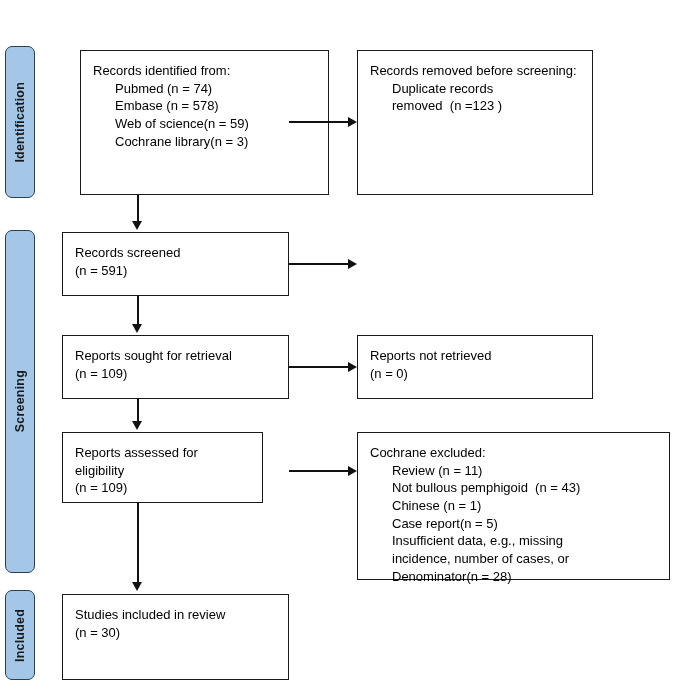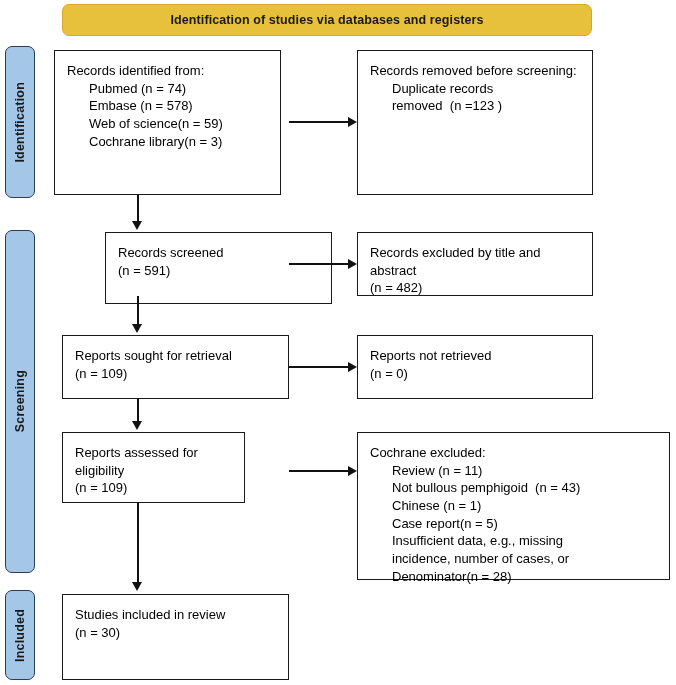--- a/index.html
+++ b/index.html
@@ -78,24 +78,24 @@
   }
   .box-text {
     font-size: 13px;
     line-height: 1.36;
     color: #000000;
     white-space: pre-wrap;
   }
   .box-text .it { }
 
   
-  #box-identified       { left: 54px; top: 50px;  width: 227px; height: 145px; }
-  #box-screened         { left: 62px; top: 232px; width: 227px; height: 72px; margin-left: 43px;  }
+  #box-identified       { left: 80px; top: 50px;  width: 249px; height: 145px; }
+  #box-screened         { left: 62px; top: 232px; width: 227px; height: 64px;  }
   #box-sought           { left: 62px; top: 335px; width: 227px; height: 64px;  }
-  #box-assessed         { left: 62px; top: 432px; width: 183px; height: 71px;  }
+  #box-assessed         { left: 62px; top: 432px; width: 201px; height: 71px;  }
   #box-included         { left: 62px; top: 594px; width: 227px; height: 86px;  }
 
   
   #box-removed          { left: 357px; top: 50px;  width: 236px; height: 145px; }
   #box-excluded-title   { left: 357px; top: 232px; width: 236px; height: 64px;  }
   #box-not-retrieved    { left: 357px; top: 335px; width: 236px; height: 64px;  }
   #box-reports-excluded { left: 357px; top: 432px; width: 313px; height: 148px; }
 
   
   .conn {
@@ -117,23 +117,20 @@
     border-top: 5.5px solid transparent;
     border-bottom: 5.5px solid transparent;
     border-left: 9px solid #111111;
   }
 </style>
 </head>
 <body>
 
 <div id="diagram">
 
-  <div class="banner">
-    <span class="banner-text">Identification of studies via databases and registers</span>
-  </div>
 
   <div class="stage" id="stage-identification">
     <span class="stage-text">Identification</span>
   </div>
   <div class="stage" id="stage-screening">
     <span class="stage-text">Screening</span>
   </div>
   <div class="stage" id="stage-included">
     <span class="stage-text">Included</span>
   </div>
@@ -150,25 +147,20 @@
     <div class="box-text"><span>Records removed </span><span class="it">before screening</span><span>:</span>
 <span style="padding-left:22px; display:inline-block">Duplicate records</span>
 <span style="padding-left:22px; display:inline-block">removed  (n =123 )</span></div>
   </div>
 
   <div class="box" id="box-screened">
     <div class="box-text"><span>Records screened</span>
 <span>(n = 591)</span></div>
   </div>
 
-  <div class="box" id="box-excluded-title">
-    <div class="box-text"><span>Records excluded by title and</span>
-<span>abstract</span>
-<span>(n = 482)</span></div>
-  </div>
 
   <div class="box" id="box-sought">
     <div class="box-text"><span>Reports sought for retrieval</span>
 <span>(n = 109)</span></div>
   </div>
 
   <div class="box" id="box-not-retrieved">
     <div class="box-text"><span>Reports not retrieved</span>
 <span>(n = 0)</span></div>
   </div>

